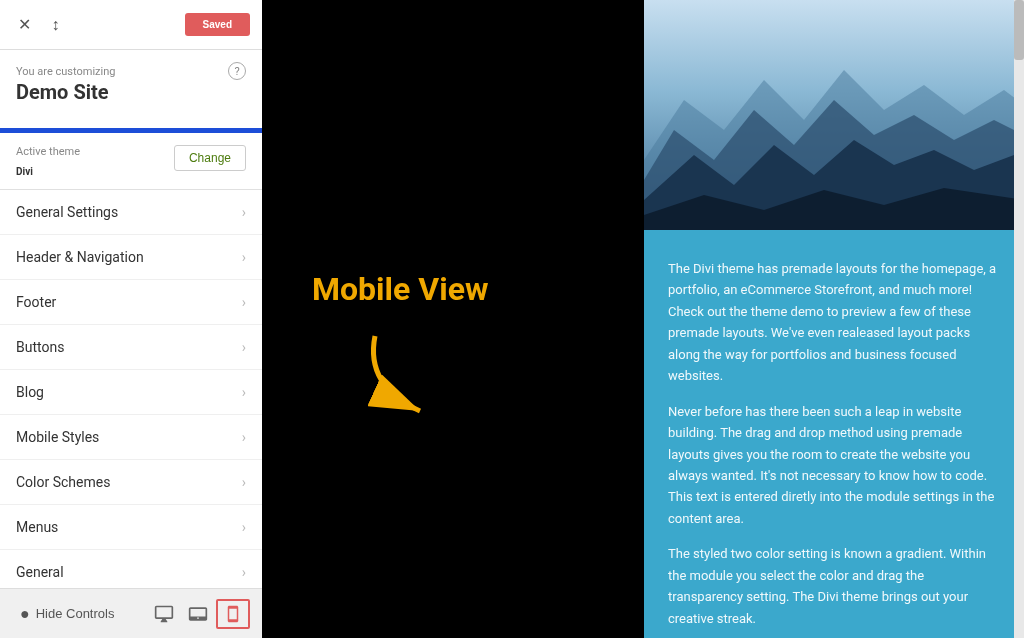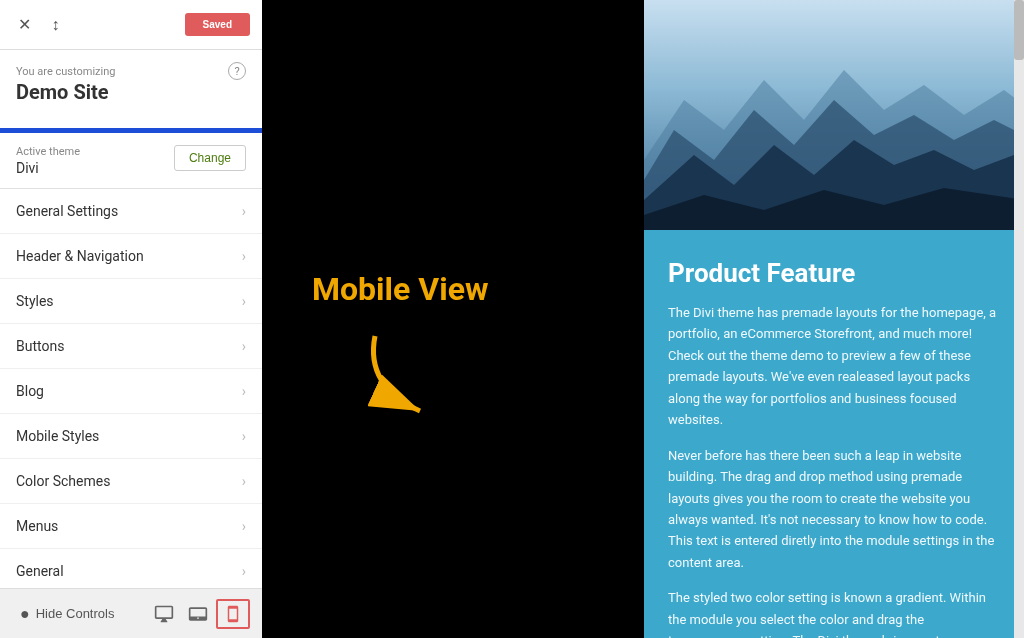--- a/index.html
+++ b/index.html
@@ -87,21 +87,21 @@
       background: #fff;
       padding: 12px 16px;
       border-bottom: 1px solid #e0e0e0;
       display: flex;
       align-items: flex-start;
       justify-content: space-between;
     }
 
     .theme-label-wrap { display: flex; flex-direction: column; }
     .theme-label-small { font-size: 11px; color: #888; }
-    .theme-name { font-size: 14px; font-weight: 400; color: #333; margin-top: 2px; }
+    .theme-name { font-size: 10px; font-weight: 700; color: #333; margin-top: 8px; }
 
     .change-btn {
       background: #fff;
       border: 1px solid #ccc;
       border-radius: 3px;
       padding: 5px 14px;
       font-size: 12px;
       color: #4d7c0f;
       cursor: pointer;
     }
@@ -307,21 +307,21 @@
   <nav class="nav-menu">
     <div class="nav-item">
       <span>General Settings</span>
       <span class="chevron">›</span>
     </div>
     <div class="nav-item">
       <span>Header &amp; Navigation</span>
       <span class="chevron">›</span>
     </div>
     <div class="nav-item">
-      <span>Styles</span>
+      <span>Footer</span>
       <span class="chevron">›</span>
     </div>
     <div class="nav-item">
       <span>Buttons</span>
       <span class="chevron">›</span>
     </div>
     <div class="nav-item">
       <span>Blog</span>
       <span class="chevron">›</span>
     </div>
@@ -411,21 +411,20 @@
 
           <polygon points="0,180 30,130 70,160 110,110 150,145 190,100 230,135 270,115 310,140 350,120 380,135 380,230 0,230" fill="#2d5070" opacity="0.75"></polygon>
 
           <polygon points="0,200 50,155 90,185 130,145 170,175 210,140 250,165 290,150 330,170 370,155 380,165 380,230 0,230" fill="#1a3550"></polygon>
 
           <polygon points="0,215 60,195 120,210 180,190 240,205 300,188 380,200 380,230 0,230" fill="#0d1e30"></polygon>
         </svg>
       </div>
 
       <div class="product-section">
-        <div class="product-title">Product Feature</div>
         <p class="product-text">The Divi theme has premade layouts for the homepage, a portfolio, an eCommerce Storefront, and much more! Check out the theme demo to preview a few of these premade layouts. We've even realeased layout packs along the way for portfolios and business focused websites.</p>
         <p class="product-text">Never before has there been such a leap in website building. The drag and drop method using premade layouts gives you the room to create the website you always wanted. It's not necessary to know how to code. This text is entered diretly into the module settings in the content area.</p>
         <p class="product-text">The styled two color setting is known a gradient. Within the module you select the color and drag the transparency setting. The Divi theme brings out your creative streak.</p>
       </div>
     </div>
 
     <div class="scrollbar-track">
       <div class="scrollbar-thumb"></div>
     </div>
   </div>

